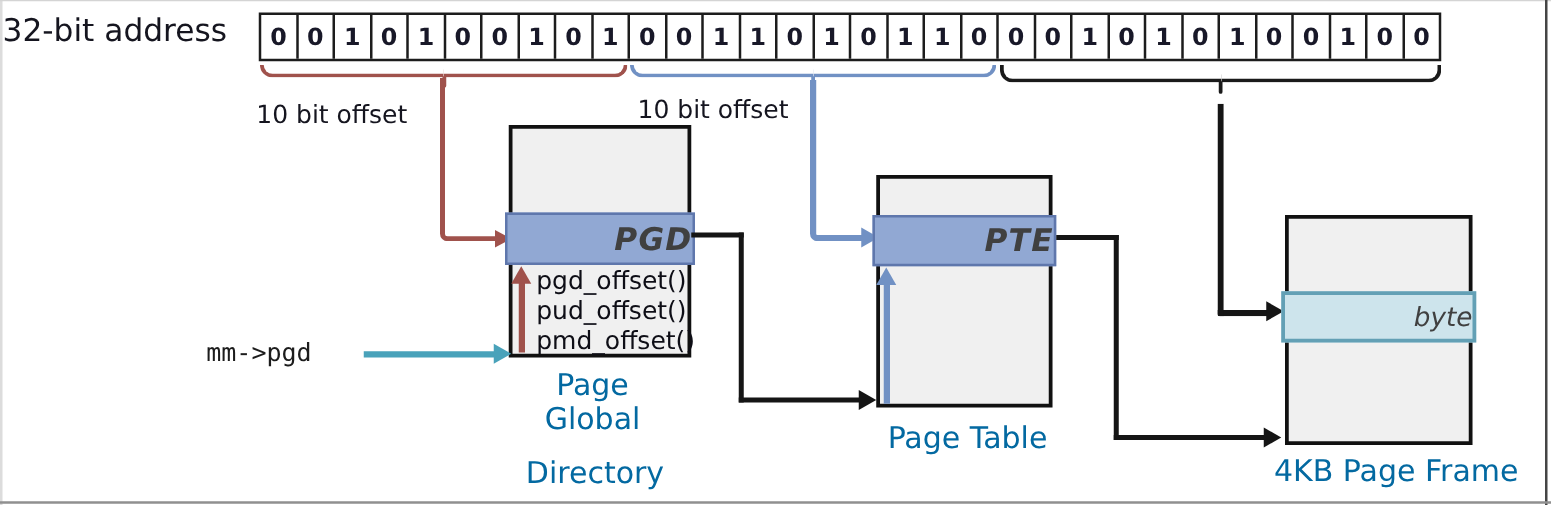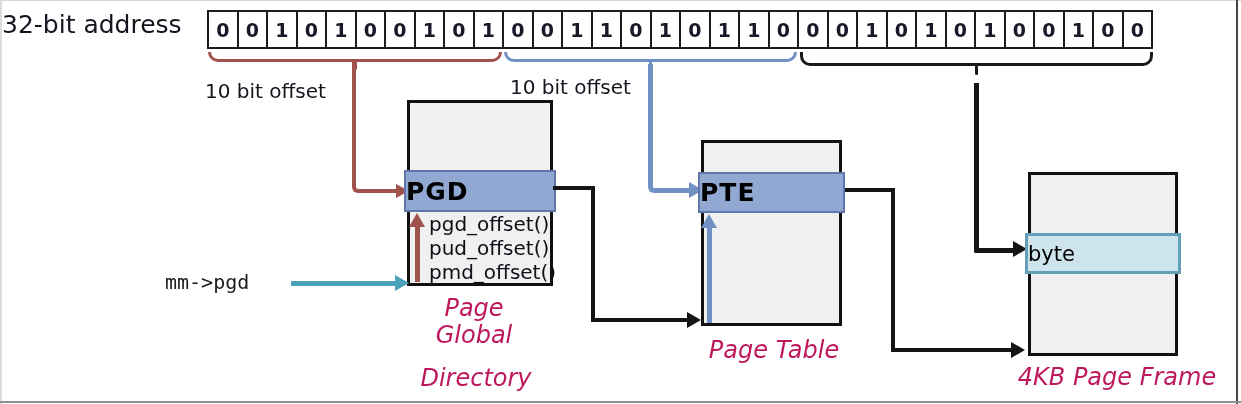--- a/index.html
+++ b/index.html
@@ -50,26 +50,26 @@
   .arr-u{position:absolute;width:0;height:0;border-left:8px solid transparent;
          border-right:8px solid transparent;border-bottom:14px solid;}
   .arr-u.red{border-bottom-color:var(--segment-red,#a0524c);}
   .arr-u.blue{border-bottom-color:var(--segment-blue,#7191c4);}
   .shaft-v{position:absolute;width:5px;}
   .shaft-h{position:absolute;height:5px;}
 
   
   .box{position:absolute;background:var(--box-fill,#f0f0f0);border:3px solid var(--box-border,#111111);box-sizing:border-box;}
   .band{position:absolute;background:var(--band-fill,#91a8d3);border:2px solid var(--band-border,#5f77ac);
-        box-sizing:border-box;display:flex;align-items:center;justify-content:flex-start;
-        font-size:25px;font-weight:600;color:#000000;letter-spacing:1px;}
+        box-sizing:border-box;display:flex;align-items:center;justify-content:flex-end;
+        font-size:25px;font-weight:600;color:#404040;letter-spacing:1px;font-style:italic;}
   .band.byte{background:var(--byte-fill,#cde4ec);border:3px solid var(--byte-border,#63a0b5);
              font-size:21px;font-weight:400;letter-spacing:0;}
   .fn{position:absolute;font-size:20px;color:#0e0e16;white-space:nowrap;}
-  .cap{position:absolute;transform:translateX(-50%);font-size:24px;color:#be185d;white-space:nowrap;font-style:italic;}
+  .cap{position:absolute;transform:translateX(-50%);font-size:24px;color:#0369a1;white-space:nowrap;}
 
   
   .edge{position:absolute;}
 </style>
 </head>
 <body>
 
 <div class="stage">
 
   <span class="txt" style="left:2px;top:10px;font-size:25px;">32-bit address</span>

